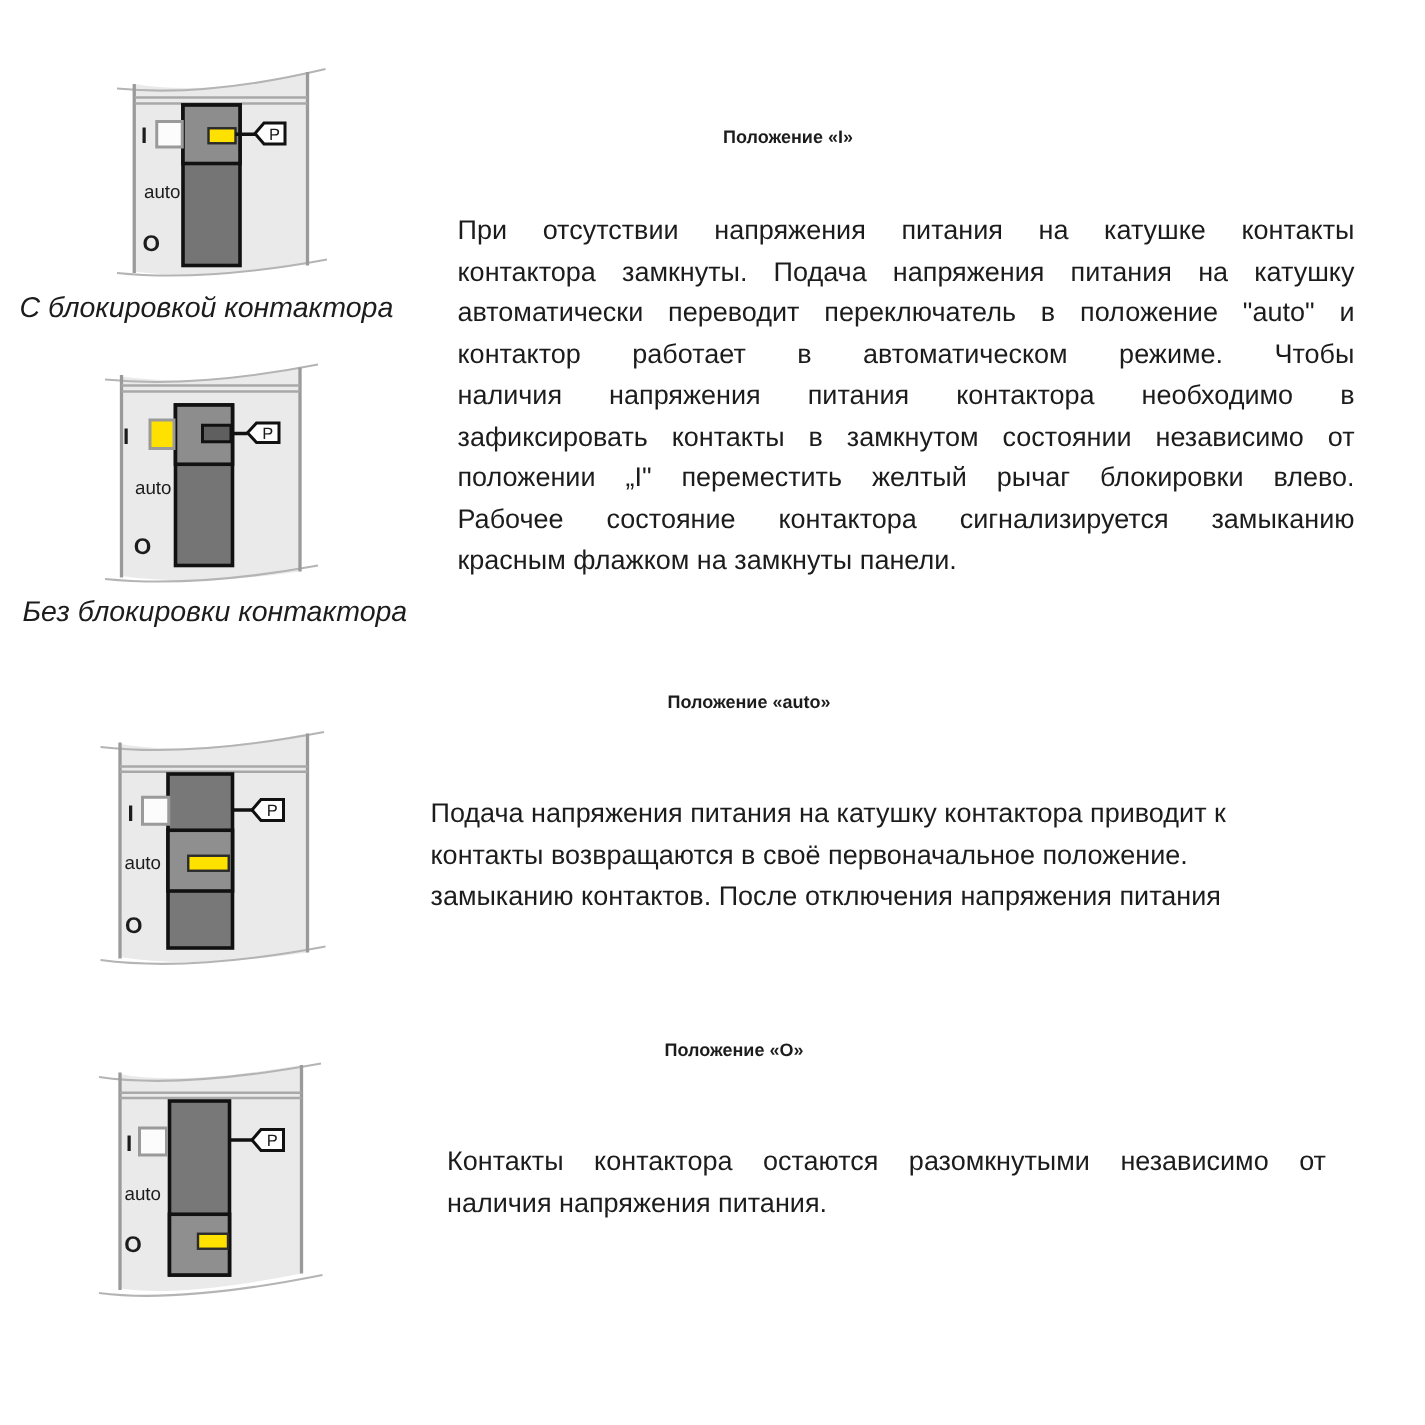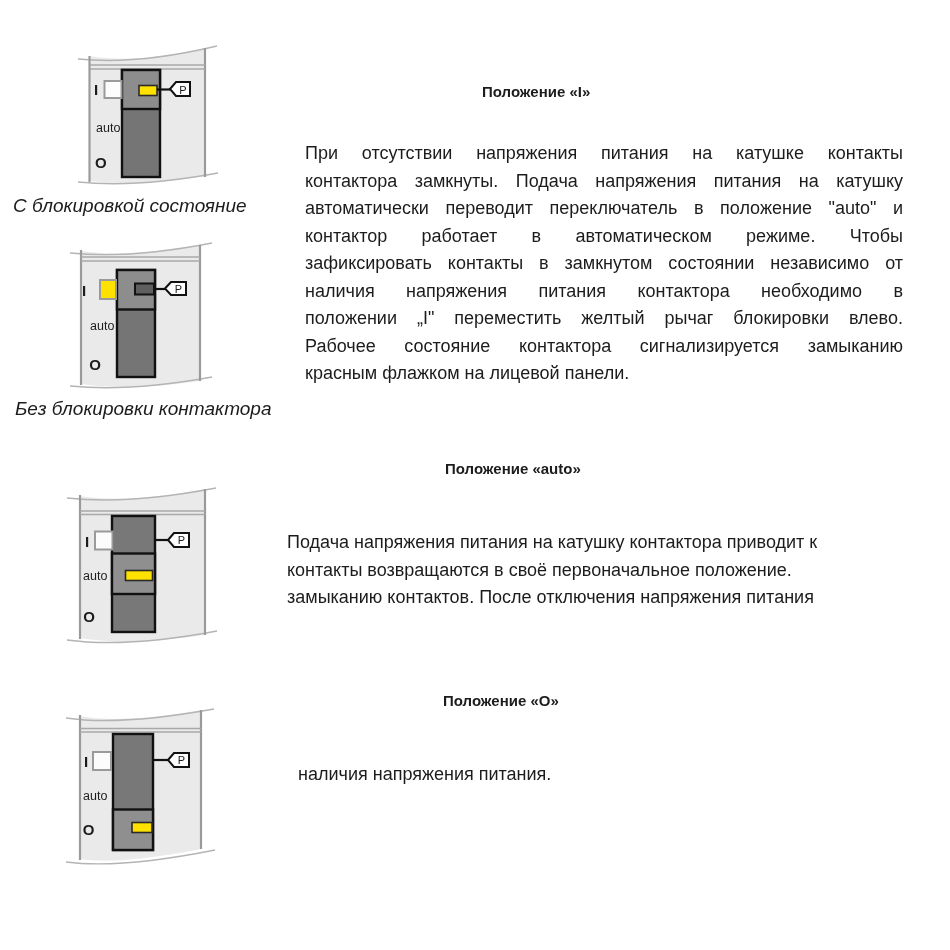--- a/index.html
+++ b/index.html
@@ -4,21 +4,21 @@
 <style>
   html,body{margin:0;padding:0;}
   body{
     width:950px;height:950px;position:relative;background:#ffffff;
     font-family:"Liberation Sans", sans-serif;color:#1c1c1c;overflow:hidden;
   }
   .abs{position:absolute;}
   .fig{position:absolute;}
   .fig text{font-family:"Liberation Sans", sans-serif;fill:#1c1c1c;}
   .caption{font-style:italic;font-size:19px;line-height:23px;white-space:nowrap;}
-  .heading{font-weight:bold;font-size:15px;line-height:21px;white-space:nowrap;}
+  .heading{font-weight:bold;font-size:12px;line-height:21px;white-space:nowrap;}
   .para{font-size:18px;line-height:27.5px;}
   .tline{min-height:27.5px;}
   .tline.just{text-align:justify;text-align-last:justify;}
 </style>
 </head>
 <body>
 
 <svg class="fig" style="left:60px;top:35px" width="165" height="160" viewBox="0 0 165 160">
   <path d="M29.5,21 Q77,29 145,13 L145,141 Q77,152 29.5,146 Z" fill="#eaeaea"></path>
   <path d="M18,24 Q77,30 157,11" stroke="#b4b4b4" stroke-width="1.4" fill="none"></path>
@@ -31,21 +31,21 @@
   <rect x="62" y="35" width="38" height="39" fill="#8d8d8d" stroke="#111111" stroke-width="2.4"></rect>
   <text x="34" y="60" font-size="15" font-weight="bold">I</text>
   <rect x="44.5" y="46" width="17" height="17" fill="#fcfcfc" stroke="#9a9a9a" stroke-width="2"></rect>
   <rect x="79" y="50.5" width="18" height="10" fill="#ffe100" stroke="#2a2a2a" stroke-width="1.6"></rect>
   <line x1="97" y1="54.5" x2="110" y2="54.5" stroke="#111111" stroke-width="2.2"></line>
   <polygon points="110,54 116,47 130,47 130,61 116,61" fill="#ffffff" stroke="#111111" stroke-width="2"></polygon>
   <text x="123" y="58.5" font-size="11" text-anchor="middle">P</text>
   <text x="36" y="97" font-size="12.5">auto</text>
   <text x="35" y="132.5" font-size="15" font-weight="bold">O</text>
 </svg>
-<div class="abs caption" style="left:13px;top:194px">С блокировкой состояние</div>
+<div class="abs caption" style="left:13px;top:194px">С блокировкой контактора</div>
 
 <svg class="fig" style="left:60px;top:235px" width="165" height="165" viewBox="0 0 165 165">
   <path d="M21,16 Q70,23 140,10 L140,146 Q70,156 21,149 Z" fill="#eaeaea"></path>
   <path d="M10,18 Q70,24 152,8" stroke="#b4b4b4" stroke-width="1.4" fill="none"></path>
   <path d="M10,151 Q70,157 152,142" stroke="#b4b4b4" stroke-width="1.4" fill="none"></path>
   <line x1="21" y1="15" x2="21" y2="150" stroke="#9a9a9a" stroke-width="2.2"></line>
   <line x1="140" y1="10" x2="140" y2="146" stroke="#9a9a9a" stroke-width="2.2"></line>
   <line x1="21" y1="22" x2="140" y2="22" stroke="#a8a8a8" stroke-width="1.6"></line>
   <line x1="21" y1="26" x2="140" y2="26" stroke="#a8a8a8" stroke-width="1.6"></line>
   <rect x="57" y="35" width="38" height="107" fill="#757575" stroke="#111111" stroke-width="2.4"></rect>
@@ -100,30 +100,31 @@
   <text x="22.8" y="134.5" font-size="15" font-weight="bold">O</text>
   <rect x="72" y="122.5" width="20" height="10" fill="#ffe100" stroke="#2a2a2a" stroke-width="1.6"></rect>
 </svg>
 
 <div class="abs heading" style="left:482px;top:81px">Положение «I»</div>
 <div class="abs para" style="left:305px;top:140px;width:598px">
     <div class="tline just">При отсутствии напряжения питания на катушке контакты</div>
     <div class="tline just">контактора замкнуты. Подача напряжения питания на катушку</div>
     <div class="tline just">автоматически переводит переключатель в положение "auto" и</div>
     <div class="tline just">контактор работает в автоматическом режиме. Чтобы</div>
+    <div class="tline just">наличия напряжения питания контактора необходимо в</div>
     <div class="tline just">зафиксировать контакты в замкнутом состоянии независимо от</div>
-    <div class="tline just">наличия напряжения питания контактора необходимо в</div>
     <div class="tline just">положении „I"  переместить желтый рычаг блокировки влево.</div>
     <div class="tline just">Рабочее состояние контактора сигнализируется замыканию</div>
-    <div class="tline">красным флажком на лицевой панели.</div>
+    <div class="tline">красным флажком на замкнуты панели.</div>
   </div>
 
 <div class="abs heading" style="left:445px;top:458px">Положение «auto»</div>
 <div class="abs para" style="left:287px;top:529px;width:600px">
     <div class="tline">Подача напряжения питания на катушку контактора приводит к</div>
     <div class="tline">контакты возвращаются в своё первоначальное положение.</div>
     <div class="tline">замыканию контактов. После отключения напряжения питания</div>
   </div>
 
 <div class="abs heading" style="left:443px;top:690px">Положение «О»</div>
 <div class="abs para" style="left:298px;top:761px;width:586px">
+    <div class="tline just">Контакты контактора остаются разомкнутыми независимо от</div>
     <div class="tline">наличия напряжения питания.</div>
   </div>
 
 </body></html>

